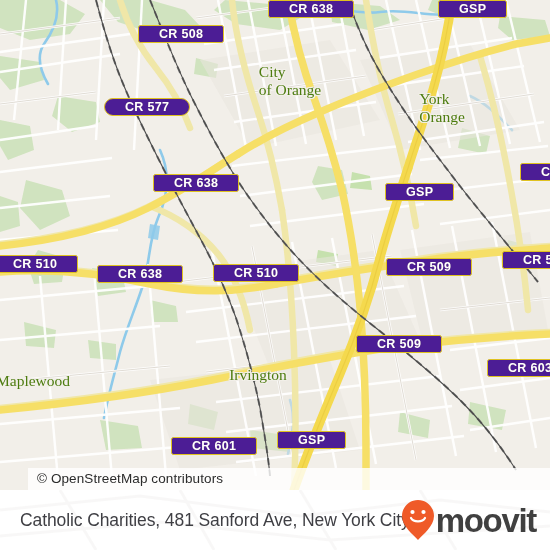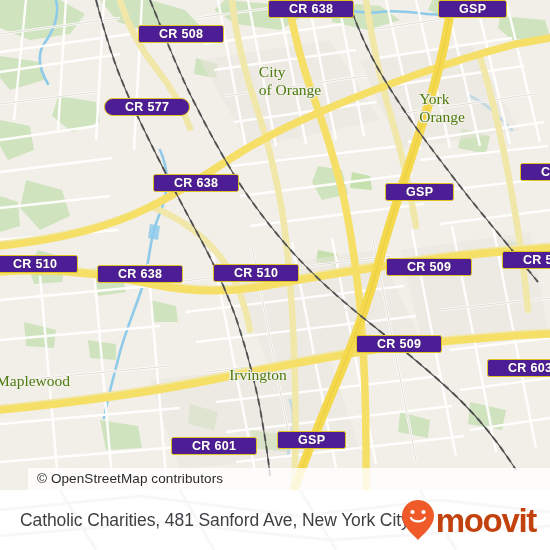--- a/index.html
+++ b/index.html
@@ -169,21 +169,21 @@
   }
   #brand-logo {
     position: absolute;
     right: 14px;
     top: 50%;
     transform: translateY(-50%);
     display: flex;
     align-items: center;
   }
   #brand-wordmark {
-    color: #c2410c;
+    color: #404040;
     font-size: 33px;
     font-weight: bold;
     letter-spacing: -1.3px;
     line-height: 33px;
     margin-left: 1px;
   }
 </style>
 </head>
 <body>
 

